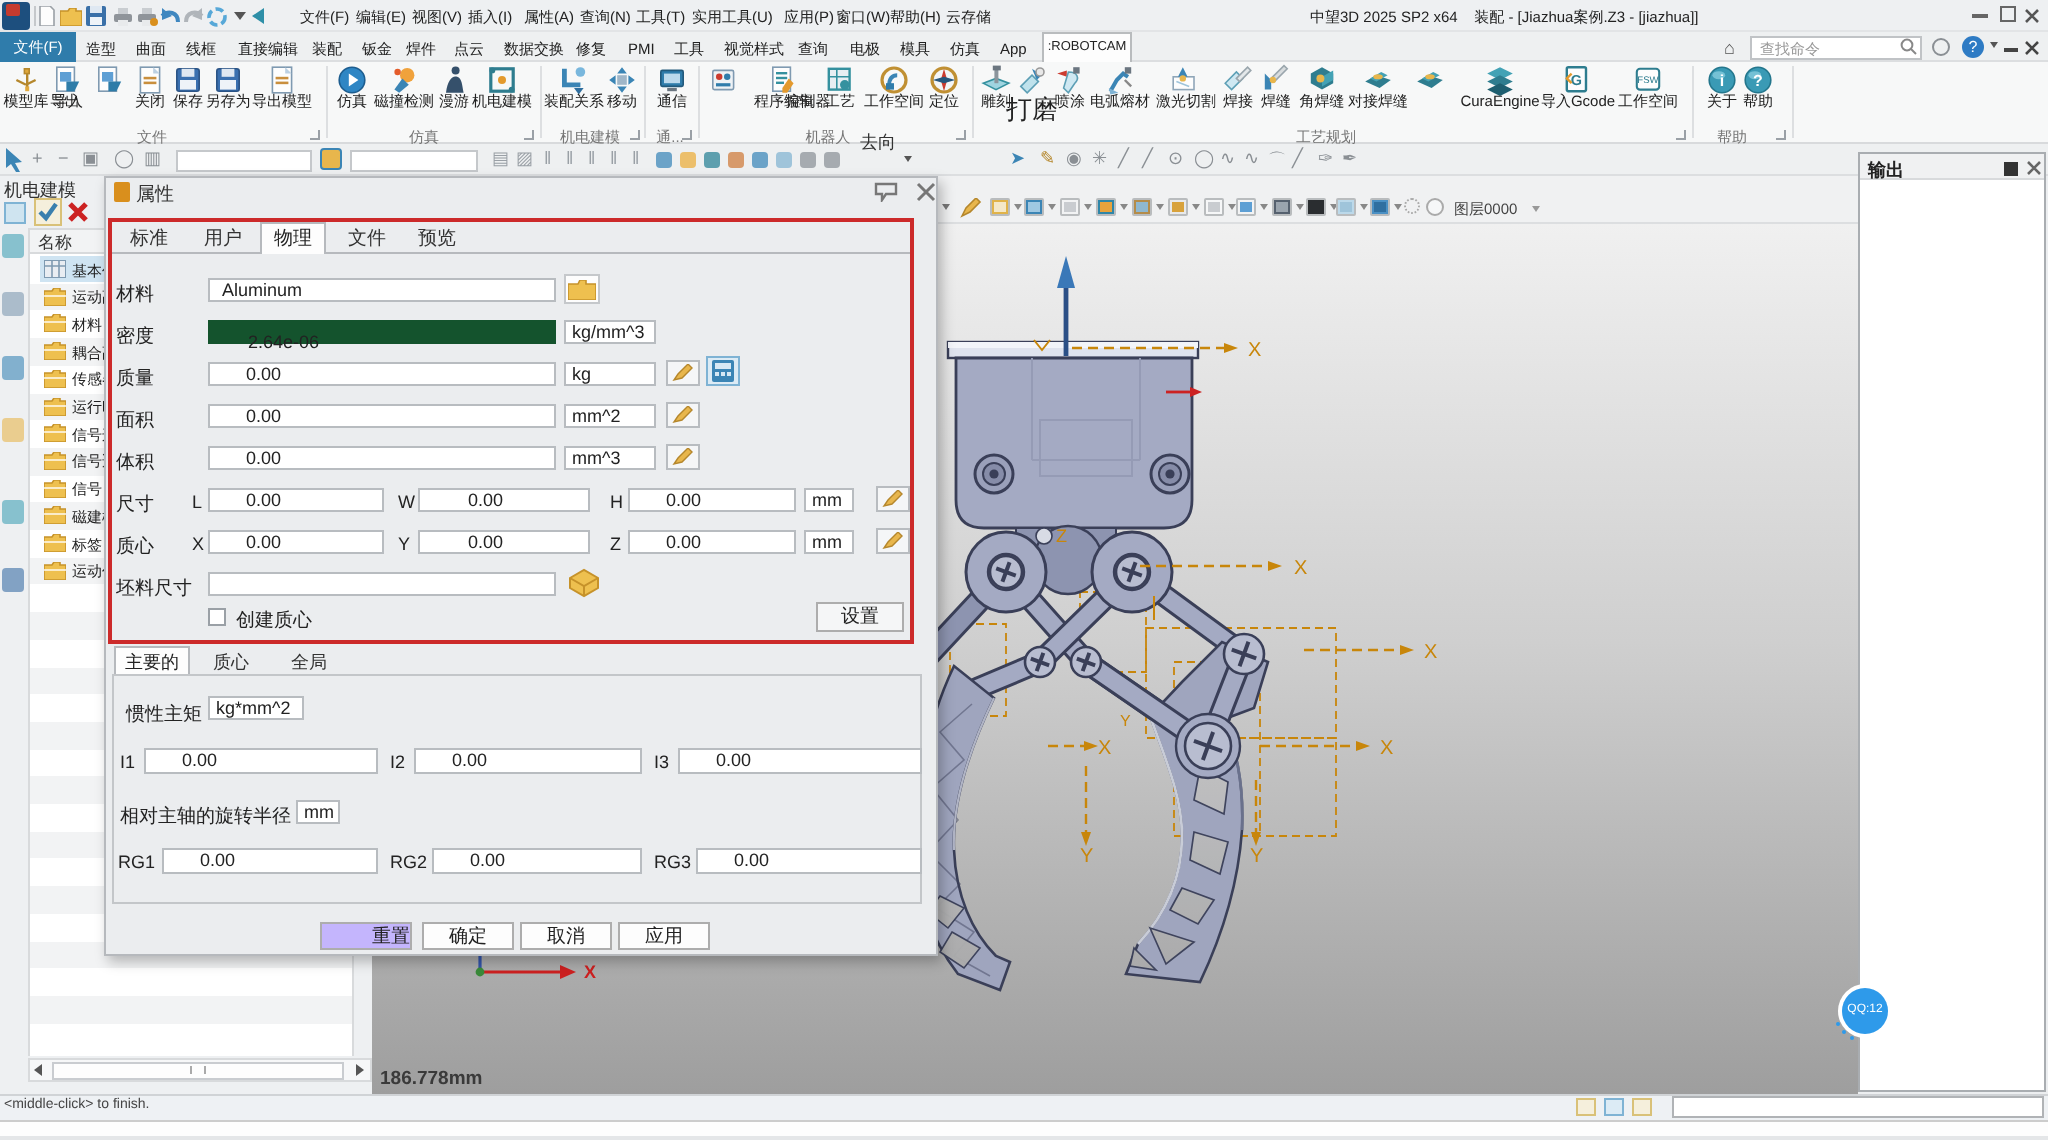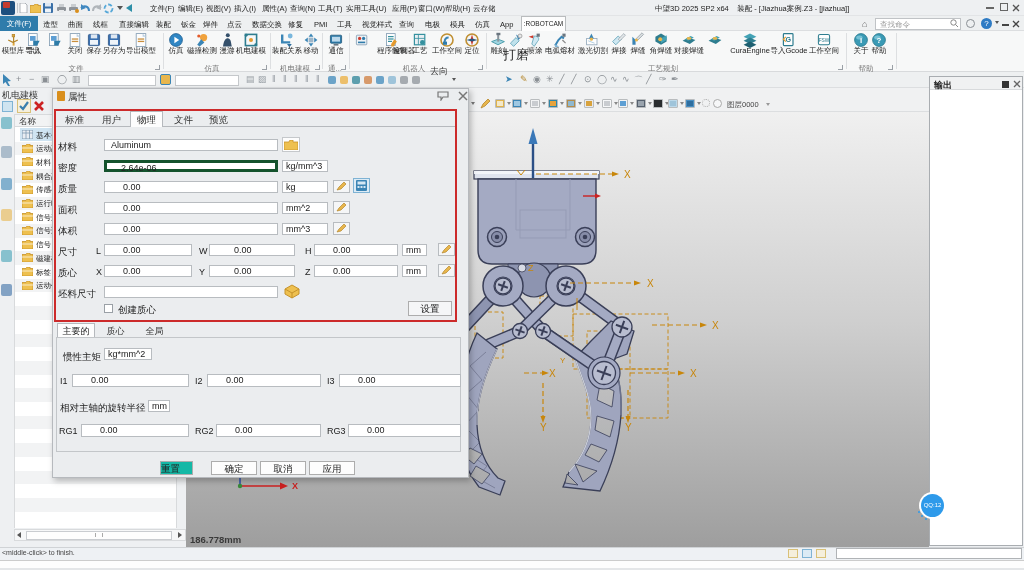--- a/index.html
+++ b/index.html
@@ -645,21 +645,21 @@
 <div class="abs" style="left:130px;top:111px;width:33px;height:16px;background:#fdfdfd;border:1px solid #b6b9bd;border-bottom:none;font-size:9.5px;color:#222;text-align:center;line-height:15px;">物理</div>
 <div class="abs" style="left:167px;top:113px;width:33px;height:14px;font-size:9.5px;color:#333;text-align:center;line-height:13px;">文件</div>
 <div class="abs" style="left:202px;top:113px;width:33px;height:14px;font-size:9.5px;color:#333;text-align:center;line-height:13px;">预览</div>
 <div class="abs" style="left:58px;top:141px;font-size:9.5px;color:#222;">材料</div>
 <div class="abs" style="left:104px;top:139px;width:174px;height:12px;background:#fff;border:1px solid #b8bcc0;font-size:9px;color:#222;line-height:10px;padding-left:6px;">Aluminum</div>
 <div class="abs" style="left:282px;top:137px;width:18px;height:15px;background:#fdfdfd;border:1px solid #c5c8cb;"></div>
 <svg class="abs" style="left:284px;top:140px;" width="14" height="10">
     <path d="M0 2 L5 2 L6 0 L9 0 L9 2 L14 2 L14 10 L0 10Z" fill="#eec04f" stroke="#c6922a" stroke-width="0.8"></path>
   </svg>
 <div class="abs" style="left:58px;top:162px;font-size:9.5px;color:#222;">密度</div>
-<div class="abs" style="left:104px;top:160px;width:174px;height:12px;background:#fff;border:3px solid #14532d;font-size:9px;color:#222;line-height:10px;padding-left:14px;">2.64e-06</div>
+<div class="abs" style="left:104px;top:160px;width:174px;height:12px;background:#fff;border:6px solid #14532d;font-size:9px;color:#222;line-height:10px;padding-left:14px;">2.64e-06</div>
 <div class="abs" style="left:282px;top:160px;width:46px;height:12px;background:#fff;border:1px solid #b8bcc0;font-size:9px;color:#222;line-height:10px;padding-left:3px;">kg/mm^3</div>
 <div class="abs" style="left:58px;top:183px;font-size:9.5px;color:#222;">质量</div>
 <div class="abs" style="left:104px;top:181px;width:174px;height:12px;background:#fff;border:1px solid #b8bcc0;font-size:9px;color:#222;line-height:10px;padding-left:18px;">0.00</div>
 <div class="abs" style="left:282px;top:181px;width:46px;height:12px;background:#fff;border:1px solid #b8bcc0;font-size:9px;color:#222;line-height:10px;padding-left:3px;">kg</div>
 <div class="abs" style="left:333px;top:180px;width:17px;height:13px;background:#f5f6f7;border:1px solid #b8bcc0;"></div>
 <svg class="abs" style="left:336px;top:182px;" width="11" height="9">
     <path d="M1 8 L3 5 L8 0 L10 2 L5 7 Z" fill="#e8b64c" stroke="#b5872c" stroke-width="0.7"></path>
   </svg>
 <div class="abs" style="left:353px;top:178px;width:17px;height:15px;background:#dcebf5;border:1px solid #7fb3d4;"></div>
 <svg class="abs" style="left:356px;top:180px;" width="11" height="11">
@@ -729,21 +729,21 @@
 <div class="abs" style="left:327px;top:376px;font-size:9px;color:#222;">I3</div>
 <div class="abs" style="left:339px;top:374px;width:122px;height:13px;background:#fff;border:1px solid #b8bcc0;font-size:9px;color:#222;line-height:11px;padding-left:18px;">0.00</div>
 <div class="abs" style="left:60px;top:402px;font-size:9.5px;color:#222;">相对主轴的旋转半径</div>
 <div class="abs" style="left:148px;top:400px;width:22px;height:12px;background:#fff;border:1px solid #b8bcc0;font-size:9px;color:#222;line-height:10px;padding-left:3px;">mm</div>
 <div class="abs" style="left:59px;top:426px;font-size:9px;color:#222;">RG1</div>
 <div class="abs" style="left:81px;top:424px;width:108px;height:13px;background:#fff;border:1px solid #b8bcc0;font-size:9px;color:#222;line-height:11px;padding-left:18px;">0.00</div>
 <div class="abs" style="left:195px;top:426px;font-size:9px;color:#222;">RG2</div>
 <div class="abs" style="left:216px;top:424px;width:105px;height:13px;background:#fff;border:1px solid #b8bcc0;font-size:9px;color:#222;line-height:11px;padding-left:18px;">0.00</div>
 <div class="abs" style="left:327px;top:426px;font-size:9px;color:#222;">RG3</div>
 <div class="abs" style="left:348px;top:424px;width:113px;height:13px;background:#fff;border:1px solid #b8bcc0;font-size:9px;color:#222;line-height:11px;padding-left:18px;">0.00</div>
-<div class="abs" style="left:160px;top:461px;width:33px;height:14px;background:#14b8a6;border:1px solid #adadad;font-size:9.5px;color:#222;text-align:left;line-height:13px;">重置</div>
+<div class="abs" style="left:160px;top:461px;width:46px;height:14px;background:#c4b5fd;border:1px solid #adadad;font-size:9.5px;color:#222;text-align:right;line-height:13px;">重置</div>
 <div class="abs" style="left:211px;top:461px;width:46px;height:14px;background:#fdfdfd;border:1px solid #adadad;font-size:9.5px;color:#222;text-align:center;line-height:13px;">确定</div>
 <div class="abs" style="left:260px;top:461px;width:46px;height:14px;background:#fdfdfd;border:1px solid #adadad;font-size:9.5px;color:#222;text-align:center;line-height:13px;">取消</div>
 <div class="abs" style="left:309px;top:461px;width:46px;height:14px;background:#fdfdfd;border:1px solid #adadad;font-size:9.5px;color:#222;text-align:center;line-height:13px;">应用</div>
 <div class="abs" style="left:929px;top:76px;width:94px;height:470px;background:#fff;border:1px solid #a9adb1;"></div>
 <div class="abs" style="left:930px;top:77px;width:92px;height:13px;background:#f0f1f2;border-bottom:1px solid #d8dadc;"></div>
 <div class="abs" style="left:934px;top:79px;font-size:9px;color:#222;font-weight:bold;">输出</div>
 <div class="abs" style="left:1002px;top:81px;width:7px;height:7px;background:#333;"></div>
 <svg class="abs" style="left:1013px;top:80px;" width="8" height="8">
     <path d="M1 1 L7 7 M7 1 L1 7" stroke="#666" stroke-width="1.3"></path>
   </svg>

